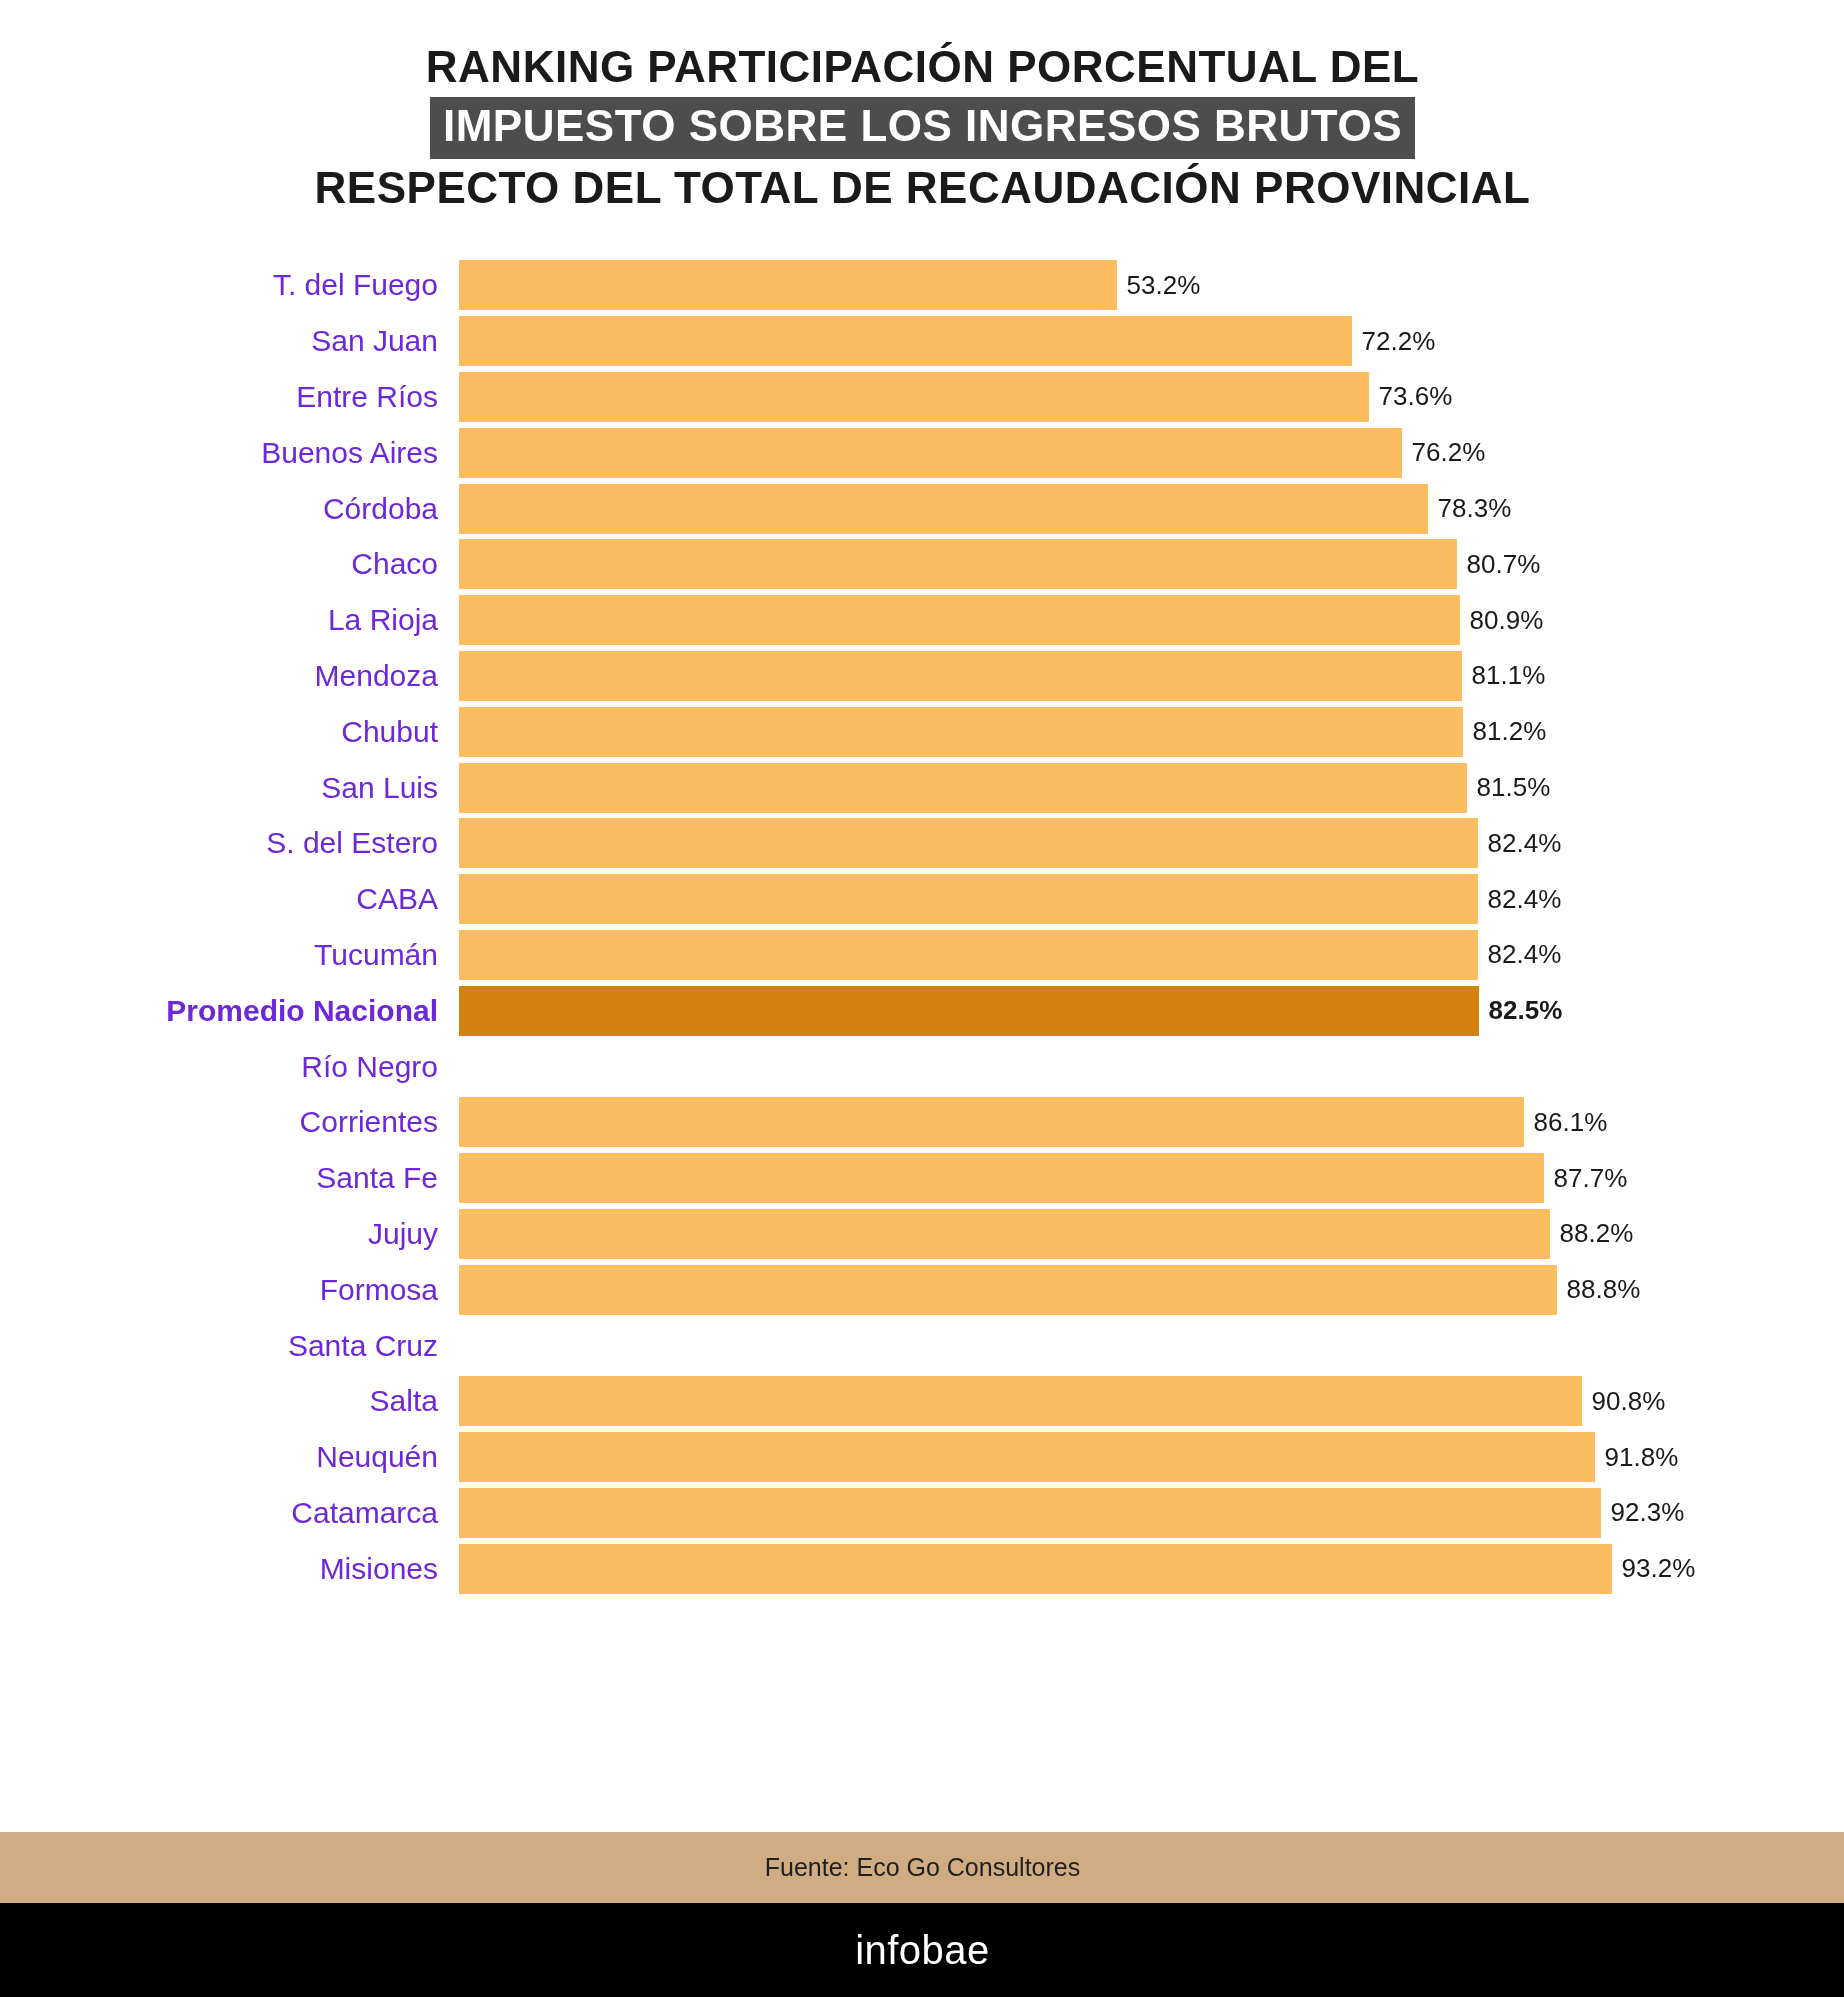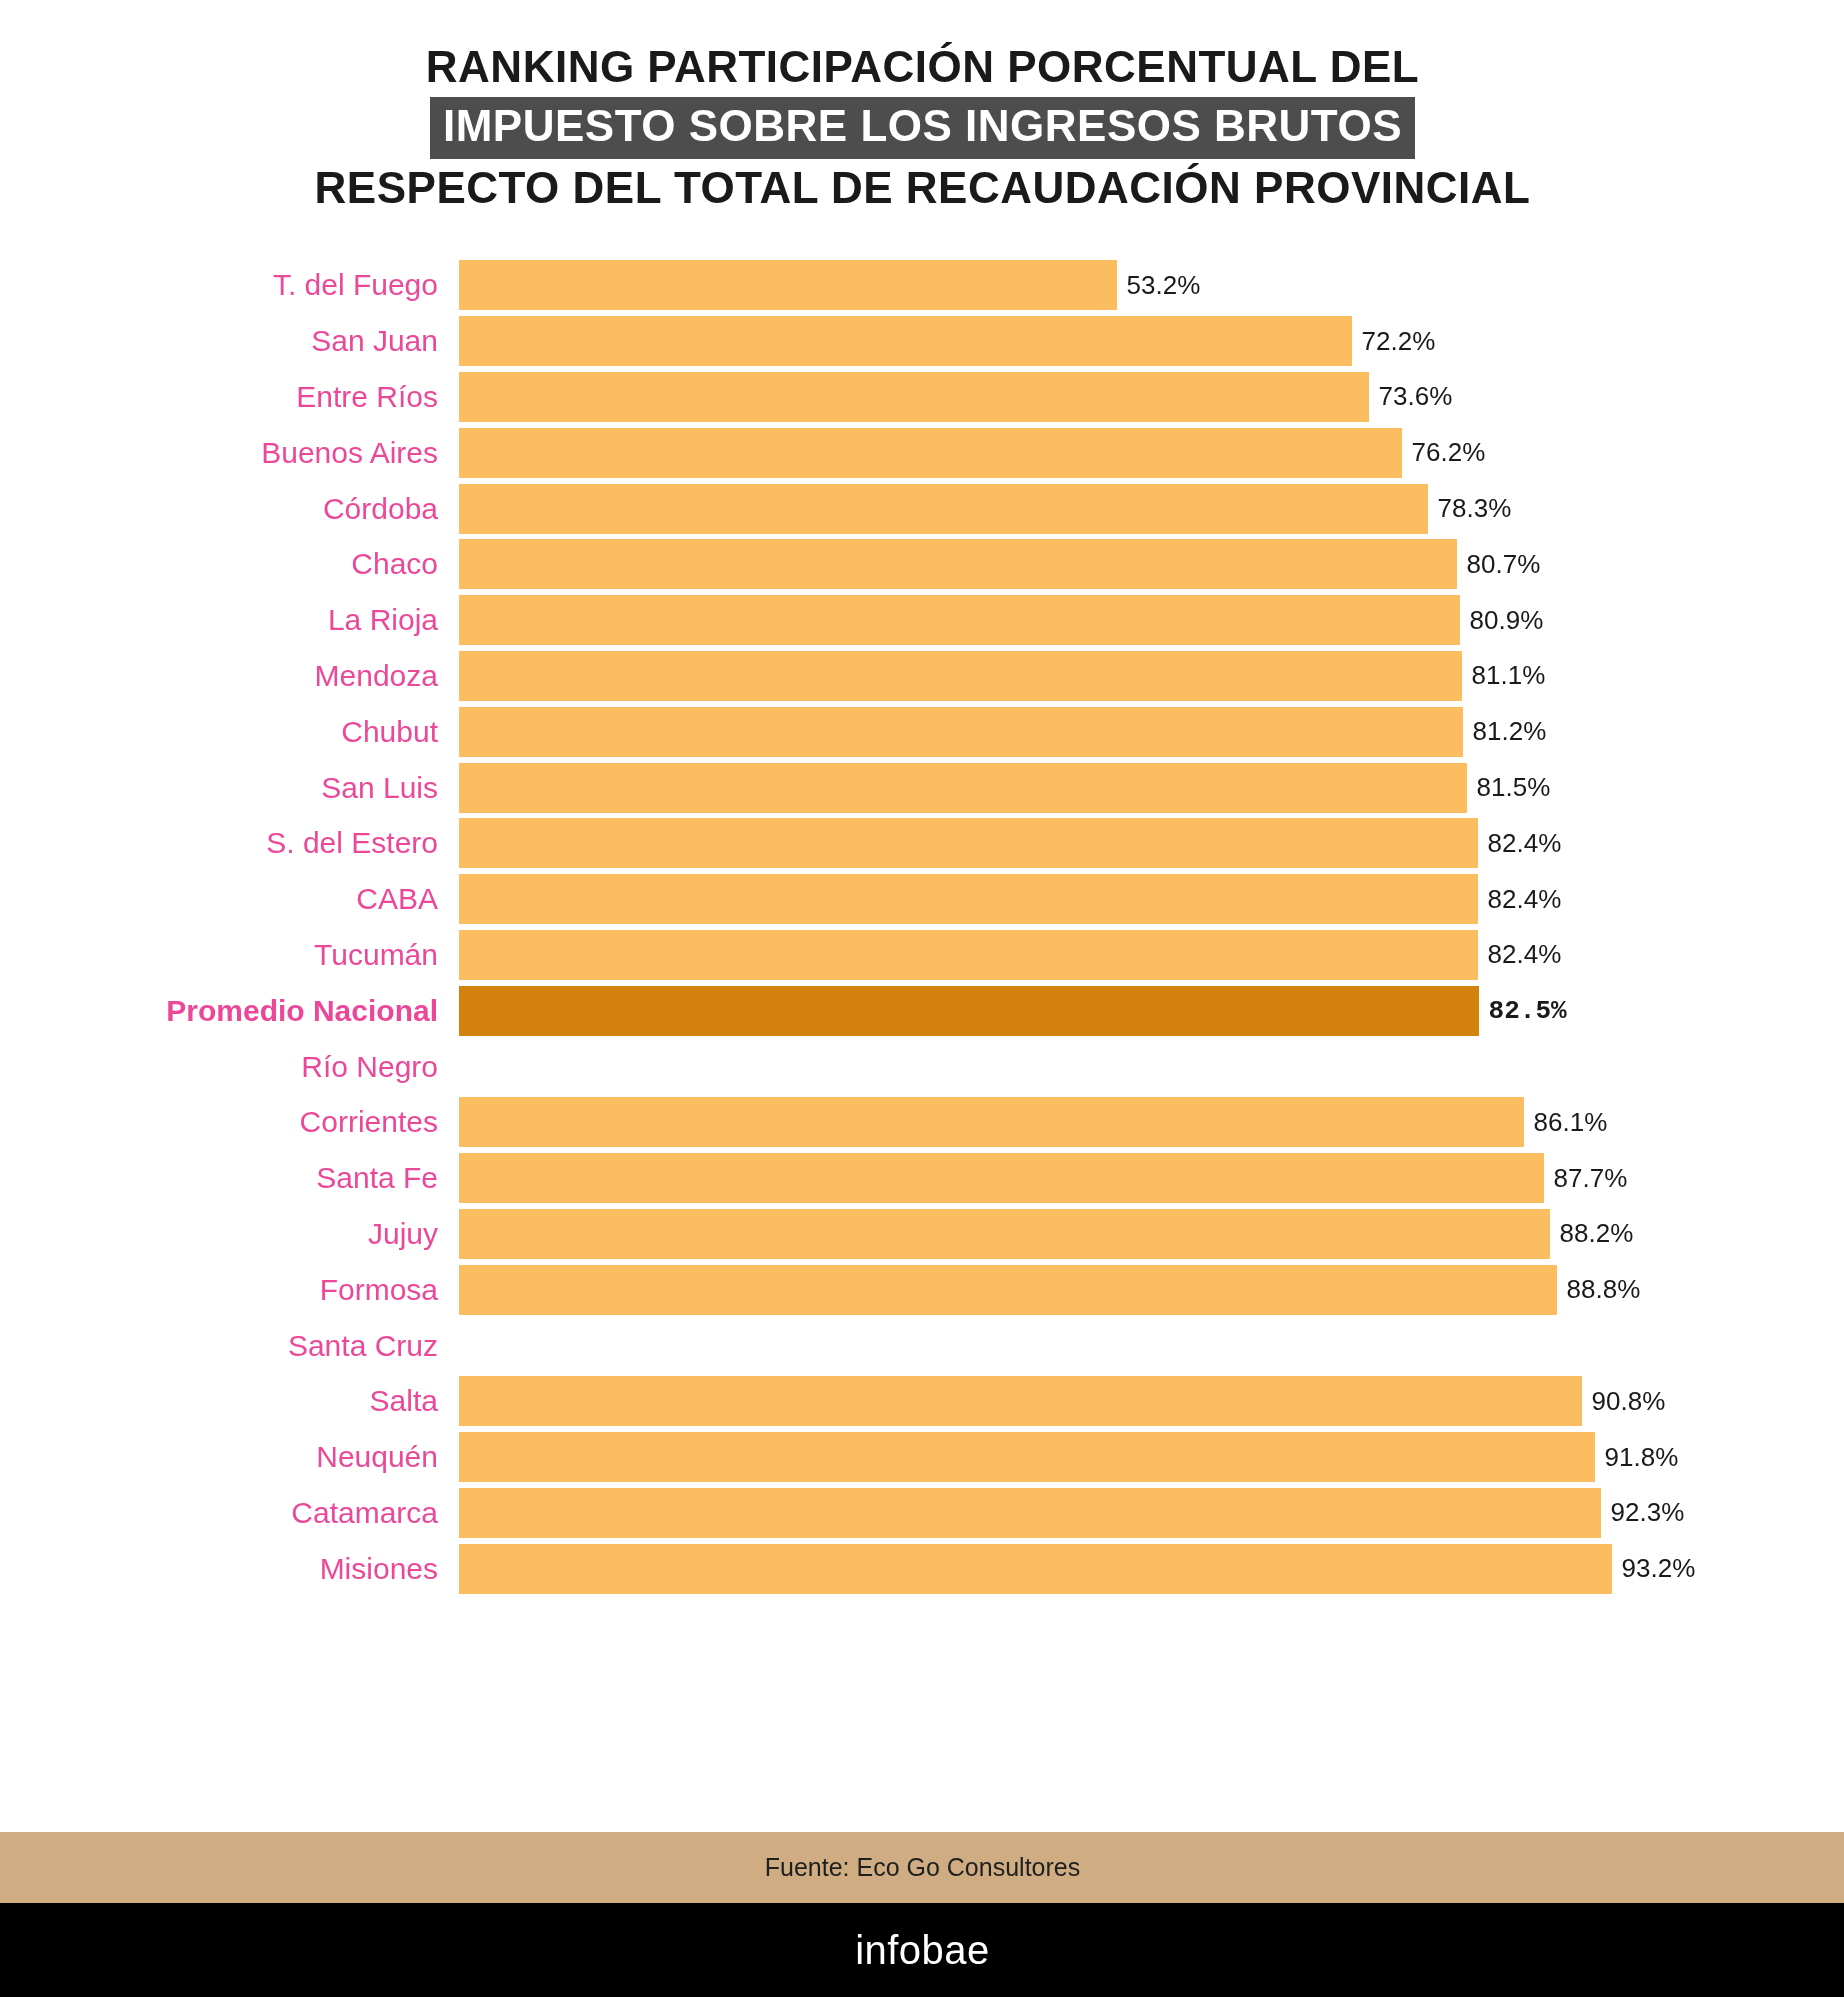--- a/index.html
+++ b/index.html
@@ -60,21 +60,21 @@
     align-items: center;
     height: 50px;
   }
   .row-label {
     width: 432px;
     flex: 0 0 432px;
     text-align: right;
     padding-right: 21px;
     box-sizing: border-box;
     font-size: 30px;
-    color: #ec4899;
+    color: #6d28d9;
     white-space: nowrap;
   }
   .row.avg .row-label {
     font-weight: bold;
   }
   .bar-wrap {
     flex: 1 1 auto;
     display: flex;
     align-items: center;
     position: relative;
@@ -89,21 +89,20 @@
     background: #d2820d;
   }
   .bar-value {
     font-size: 26px;
     color: #1a1a1a;
     padding-left: 9.6px;
     white-space: nowrap;
   }
   .row.avg .bar-value {
     font-weight: bold;
-    font-family: Liberation Mono, monospace;
   }
 
   
   .source-bar {
     height: 71px;
     background: #cfac81;
     display: flex;
     align-items: center;
     justify-content: center;
     margin-top: 35px;

